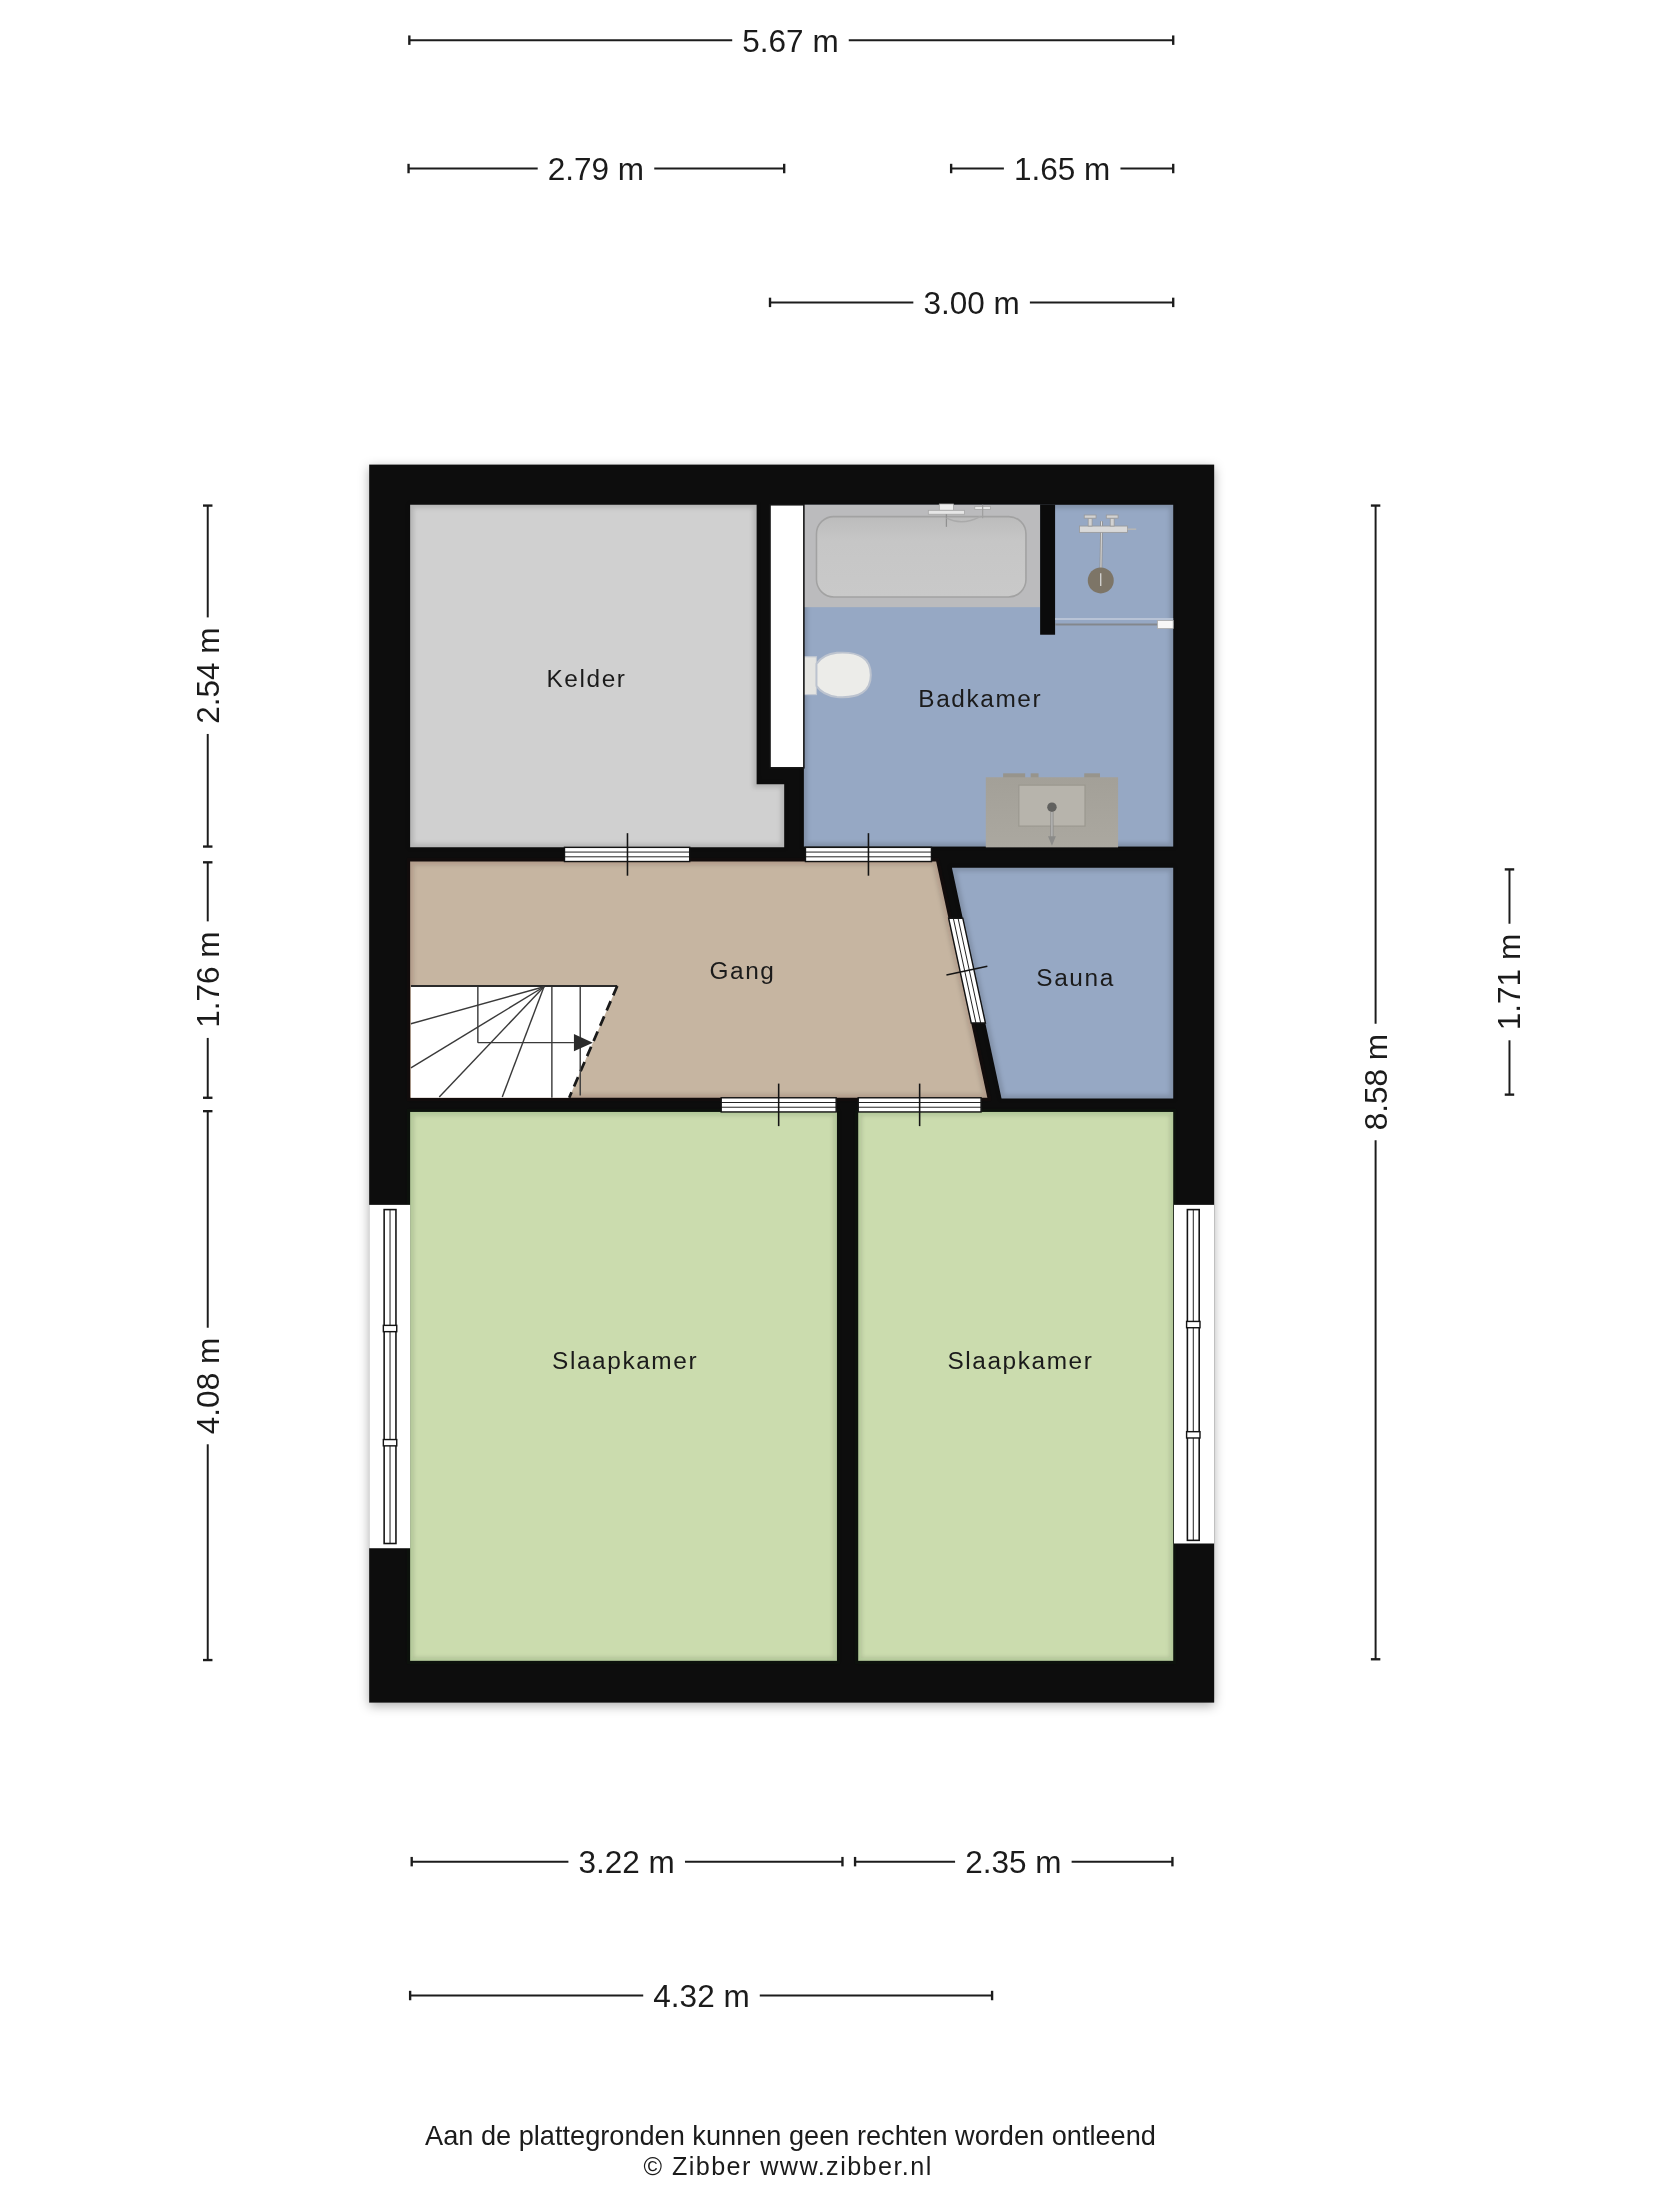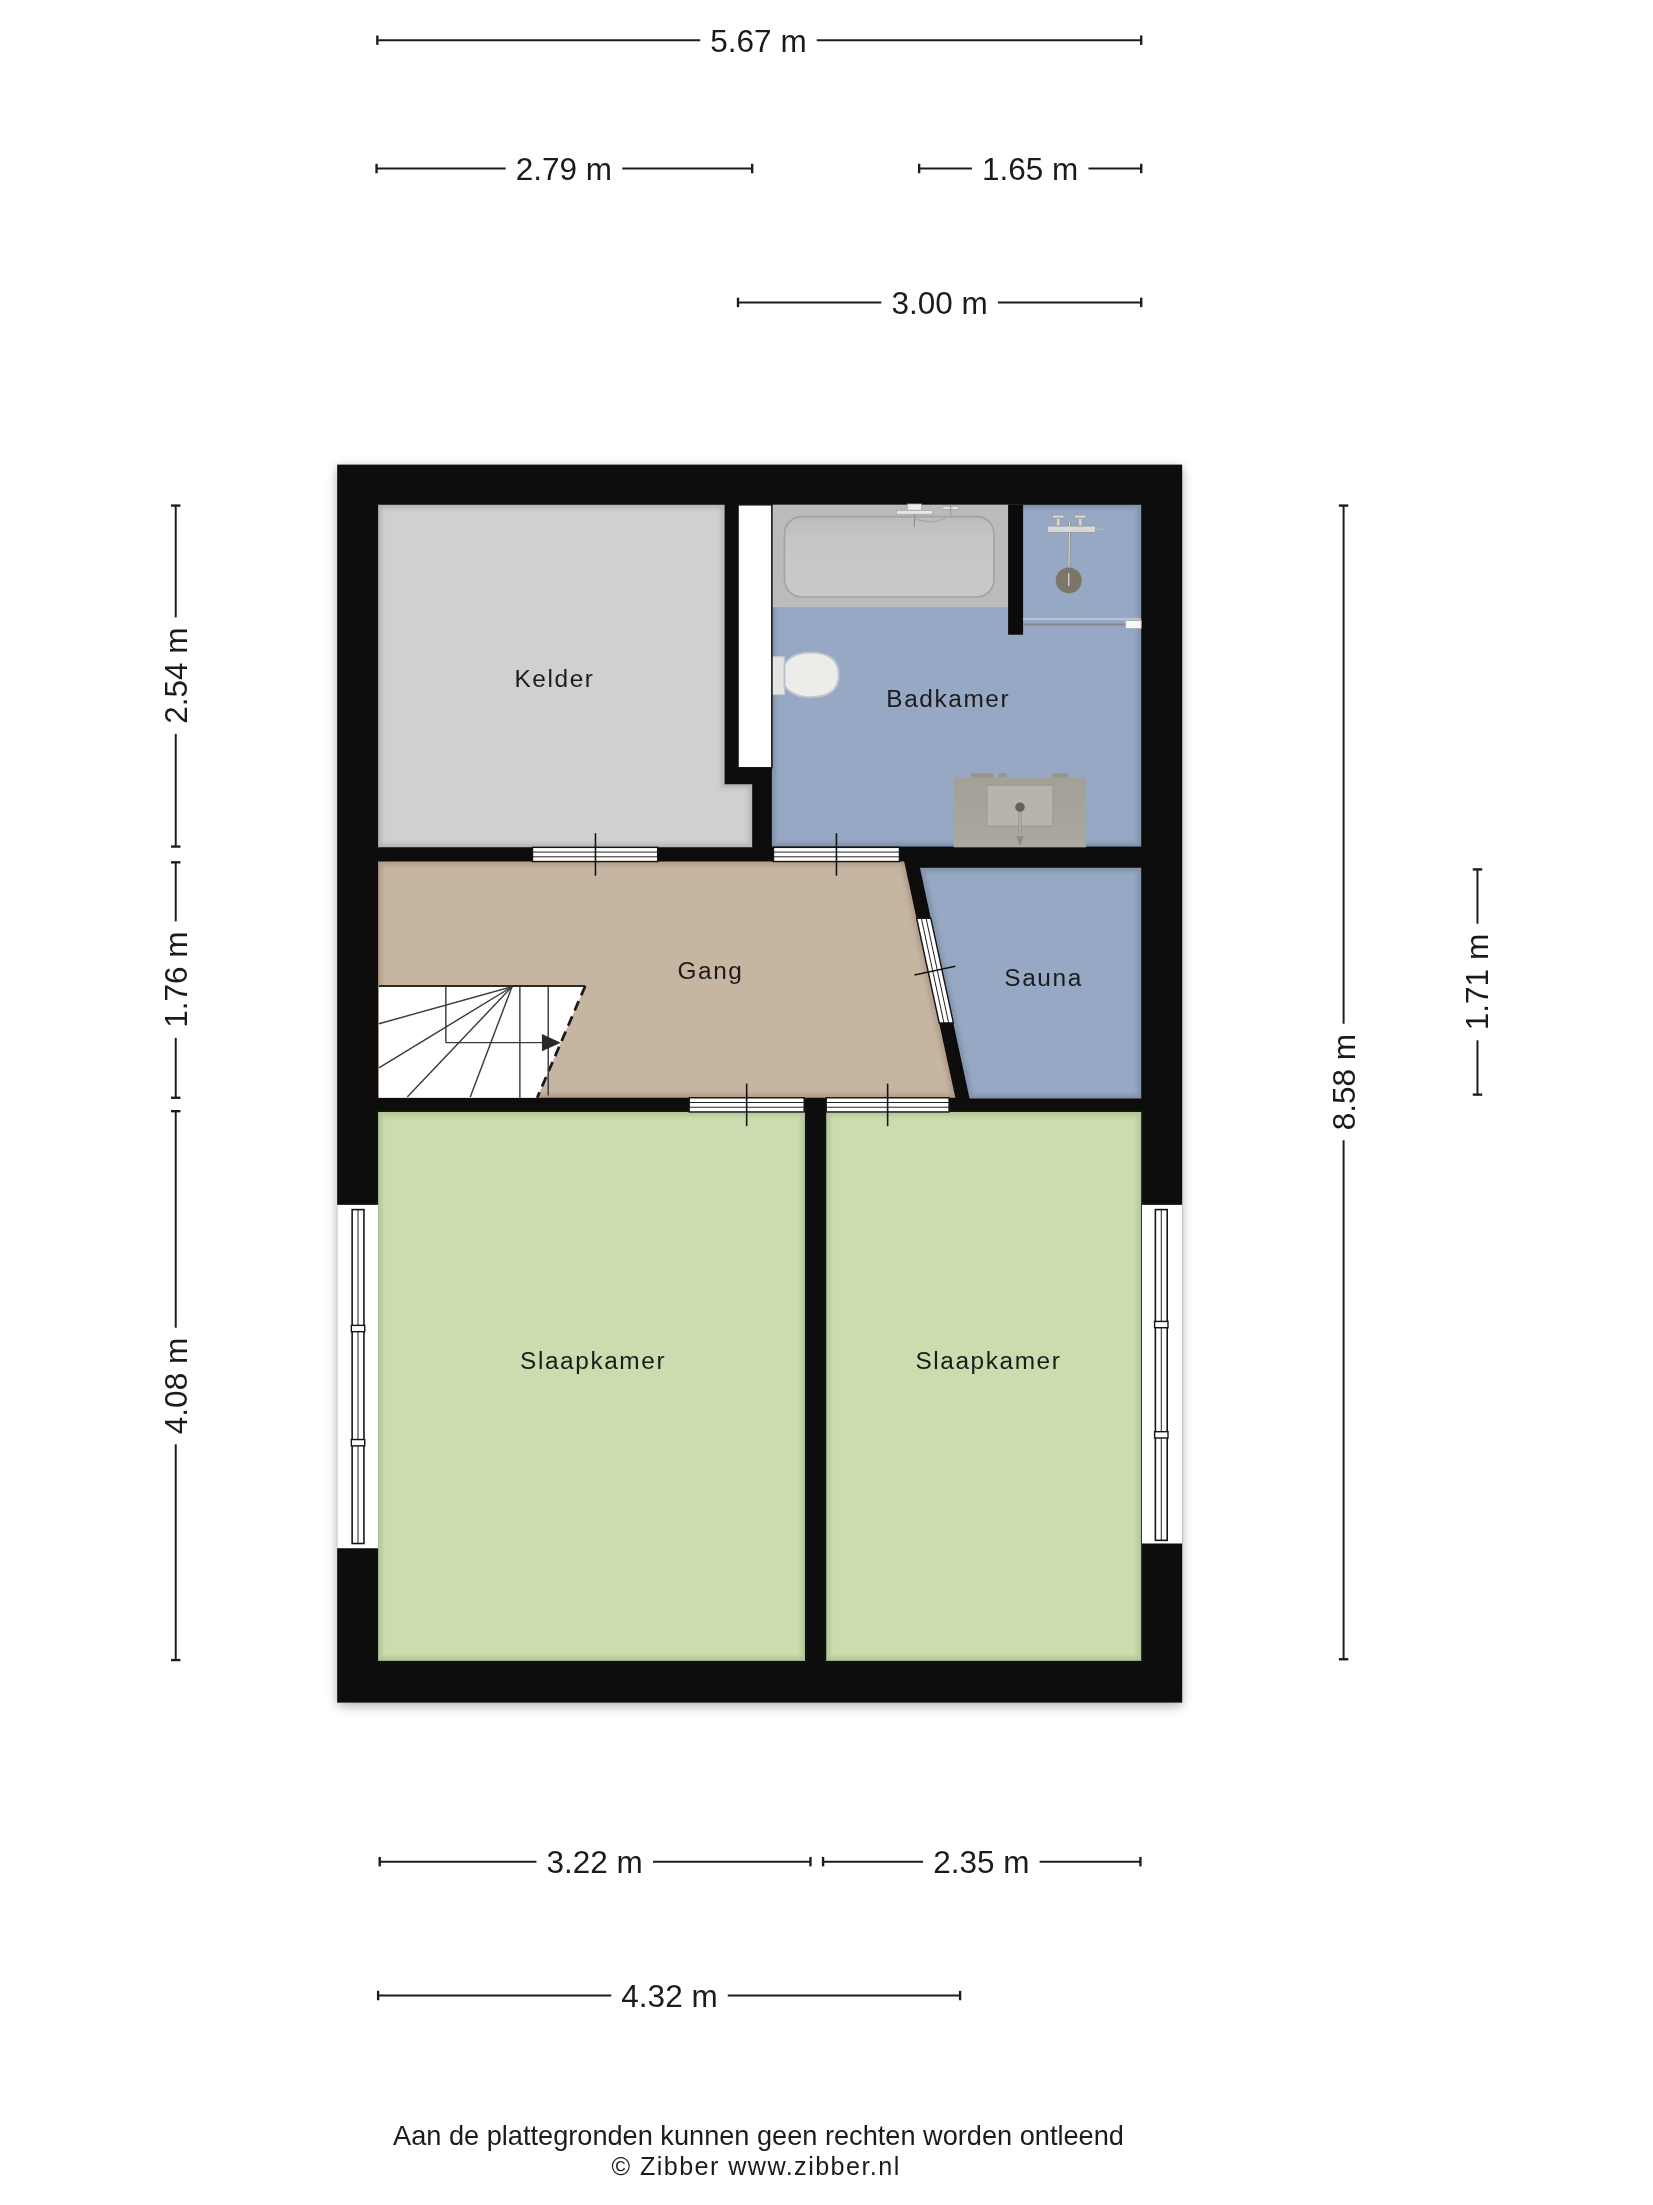--- a/index.html
+++ b/index.html
@@ -1,16 +1,16 @@
 <!DOCTYPE html>
 <html style="font-size:12.6px"><head>
 <meta charset="utf-8">
 <style>
 html,body{margin:0;padding:0;background:#ffffff;}
-#page{width:1392px;height:2205px;position:relative;background:#ffffff;}
+#page{width:1392px;height:2205px;position:relative;background:#ffffff;margin-left:32px;}
 text{font-family:"Liberation Sans",sans-serif;fill:#1b1b1b;}
 .dim{font-size:40px;}
 .room{font-size:31px;letter-spacing:2px;}
 </style>
 </head>
 <body>
 <div id="page">
 <svg width="1654" height="2205" viewBox="0 0 2100 2800">
 <defs>
 <filter id="planshadow" x="-5%" y="-5%" width="110%" height="110%">

